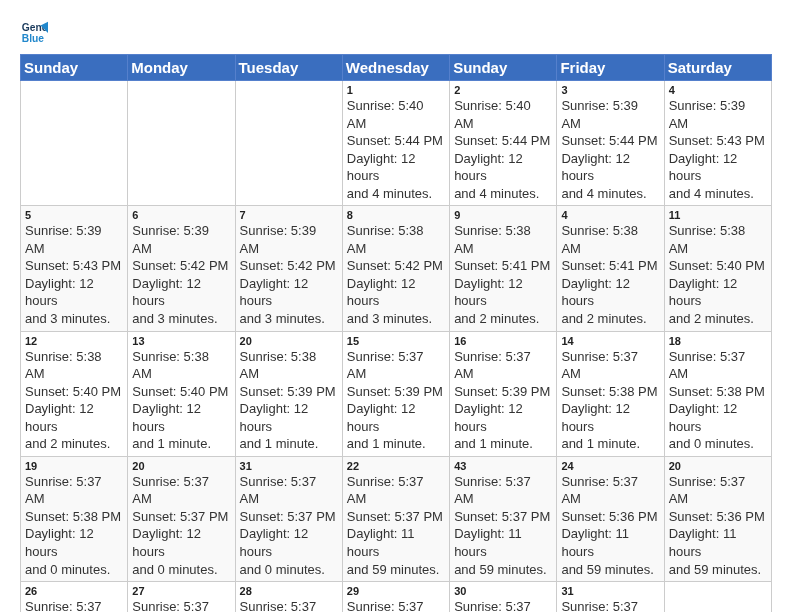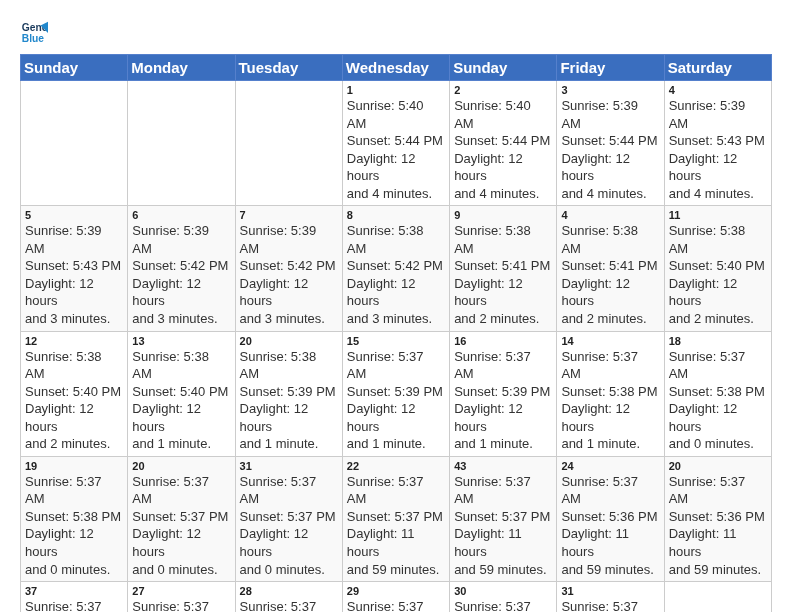--- a/index.html
+++ b/index.html
@@ -313,21 +313,21 @@
           <td>
             <span class="day-number">20</span>
             <div class="day-info" style="white-space: pre-line;">Sunrise: 5:37 AM
 Sunset: 5:36 PM
 Daylight: 11 hours
 and 59 minutes.</div>
           </td>
         </tr>
         <tr>
           <td>
-            <span class="day-number">37</span>
+            <span class="day-number">26</span>
             <div class="day-info" style="white-space: pre-line;">Sunrise: 5:37 AM
 Sunset: 5:36 PM
 Daylight: 11 hours
 and 59 minutes.</div>
           </td>
           <td>
             <span class="day-number">27</span>
             <div class="day-info" style="white-space: pre-line;">Sunrise: 5:37 AM
 Sunset: 5:36 PM
 Daylight: 11 hours

